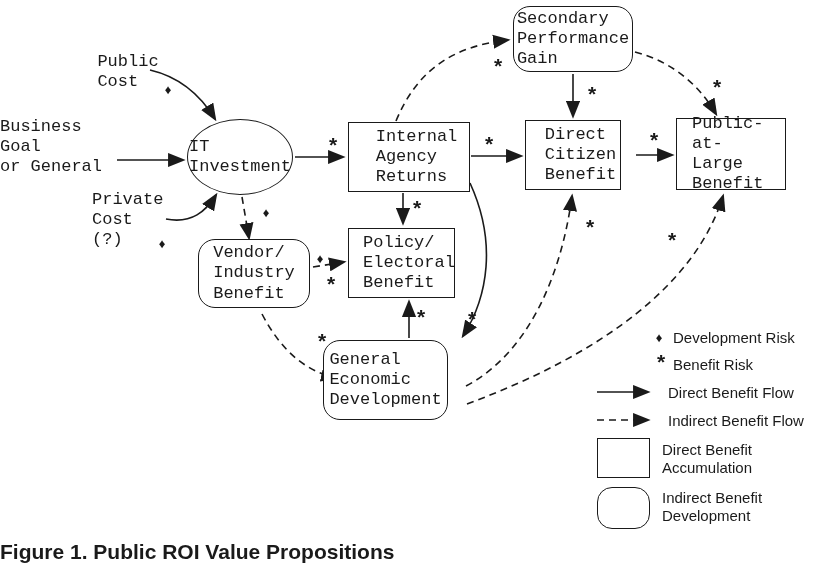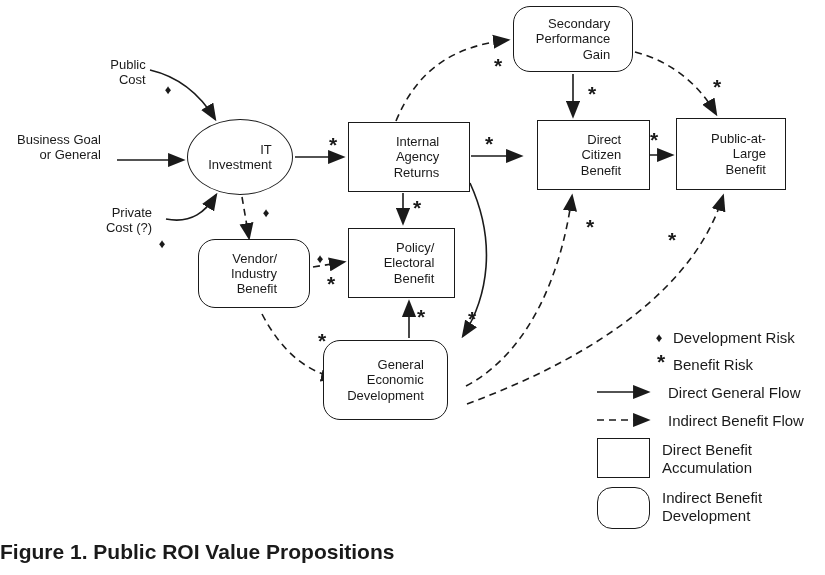--- a/index.html
+++ b/index.html
@@ -12,25 +12,26 @@
   #canvas {
     position: relative;
     width: 825px; height: 575px;
     background: #ffffff;
     overflow: hidden;
   }
   #arrow-layer { position: absolute; left: 0; top: 0; z-index: 1; }
   .node {
     position: absolute;
     display: flex; align-items: center; justify-content: center;
-    text-align: right;
+    text-align: left;
     white-space: pre-line;
-    font-size: 13px; line-height: 1.18;
+    font-size: 17px; line-height: 1.18;
     background: #ffffff;
     z-index: 2;
+    font-family: Liberation Mono, monospace;
   }
   .rect   { border: 1.6px solid #1a1a1a; padding-left: 15px; }
   .round  { border: 1.6px solid #1a1a1a; border-radius: 17px; }
   .ellipse{ border: 1.6px solid #1a1a1a; border-radius: 50%; }
   .plain  { background: transparent; }
   .star {
     position: absolute; z-index: 3;
     font-size: 21px; font-weight: 700;
     transform: translate(-50%, -58%);
   }
@@ -100,21 +101,21 @@
 Cost (?)</div>
 
   <div class="node ellipse" style="left:187px;top:119px;width:106px;height:76px">IT
 Investment</div>
   <div class="node rect" style="left:348px;top:122px;width:122px;height:70px">Internal
 Agency
 Returns</div>
   <div class="node round" style="left:513px;top:6px;width:120px;height:66px">Secondary
 Performance
 Gain</div>
-  <div class="node rect" style="left:537px;top:120px;width:113px;height:70px">Direct
+  <div class="node rect" style="left:525px;top:120px;width:96px;height:70px">Direct
 Citizen
 Benefit</div>
   <div class="node rect" style="left:676px;top:118px;width:110px;height:72px">Public-at-
 Large
 Benefit</div>
   <div class="node round" style="left:198px;top:239px;width:112px;height:69px">Vendor/
 Industry
 Benefit</div>
   <div class="node rect" style="left:348px;top:228px;width:107px;height:70px">Policy/
 Electoral
@@ -141,21 +142,21 @@
   <span class="star" style="left:472px;top:321px">*</span>
   <span class="star" style="left:590px;top:229px">*</span>
   <span class="star" style="left:672px;top:242px">*</span>
 
   <span class="diamond" style="left:659px;top:337px">♦</span>
   <div class="legend-label" style="left:673px;top:329px">Development Risk</div>
 
   <span class="star" style="left:661px;top:364px">*</span>
   <div class="legend-label" style="left:673px;top:356px">Benefit Risk</div>
 
-  <div class="legend-label" style="left:668px;top:384px">Direct General Flow</div>
+  <div class="legend-label" style="left:668px;top:384px">Direct Benefit Flow</div>
   <div class="legend-label" style="left:668px;top:412px">Indirect Benefit Flow</div>
 
   <div class="legend-shape legend-rect" style="left:597px;top:438px;width:53px;height:40px"></div>
   <div class="legend-label" style="left:662px;top:441px">Direct Benefit
 Accumulation</div>
 
   <div class="legend-shape legend-round" style="left:597px;top:487px;width:53px;height:42px"></div>
   <div class="legend-label" style="left:662px;top:489px">Indirect Benefit
 Development</div>
 

